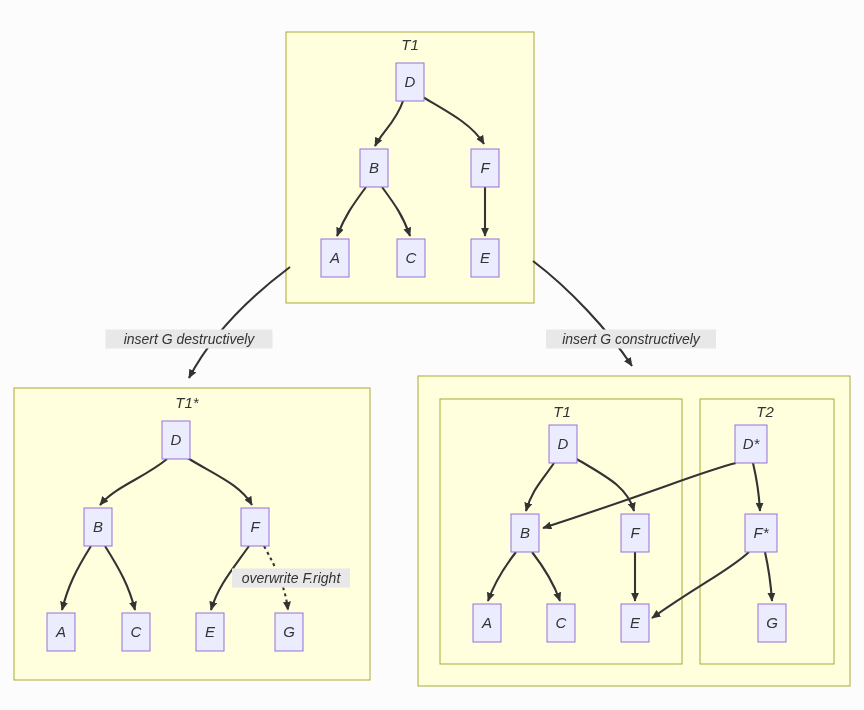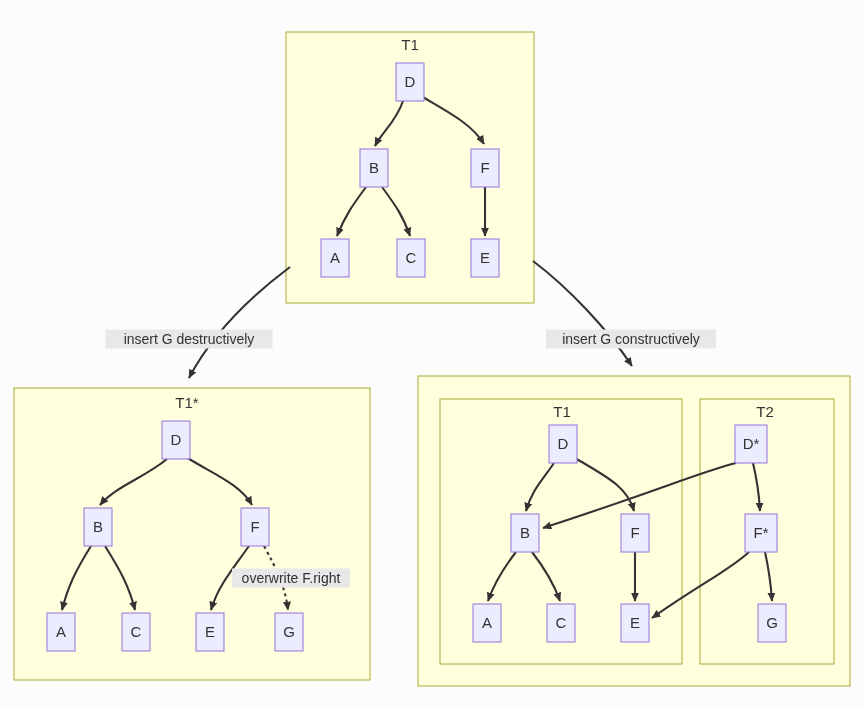--- a/index.html
+++ b/index.html
@@ -8,20 +8,21 @@
     padding: 0;
     background: #ffffff;
     font-family: "Liberation Sans", sans-serif;
   }
   #canvas {
     position: relative;
     width: 864px;
     height: 710px;
     background: #fcfcfd;
     overflow: hidden;
+    font-style: italic;
   }
   #diagram-svg {
     position: absolute;
     left: 0;
     top: 0;
     width: 864px;
     height: 710px;
     display: block;
   }
   .cluster-box {

